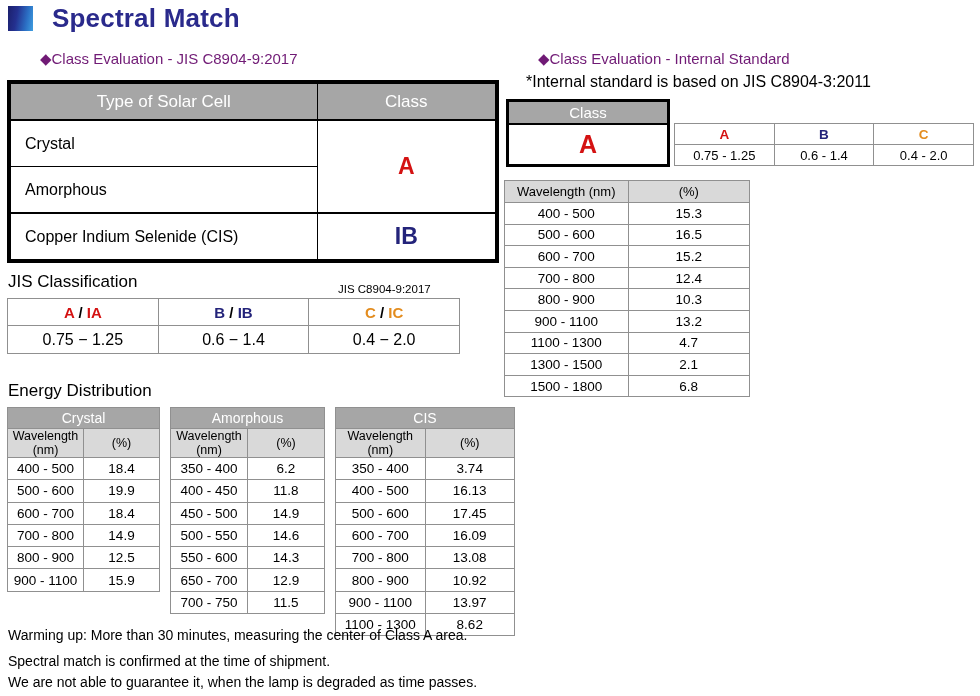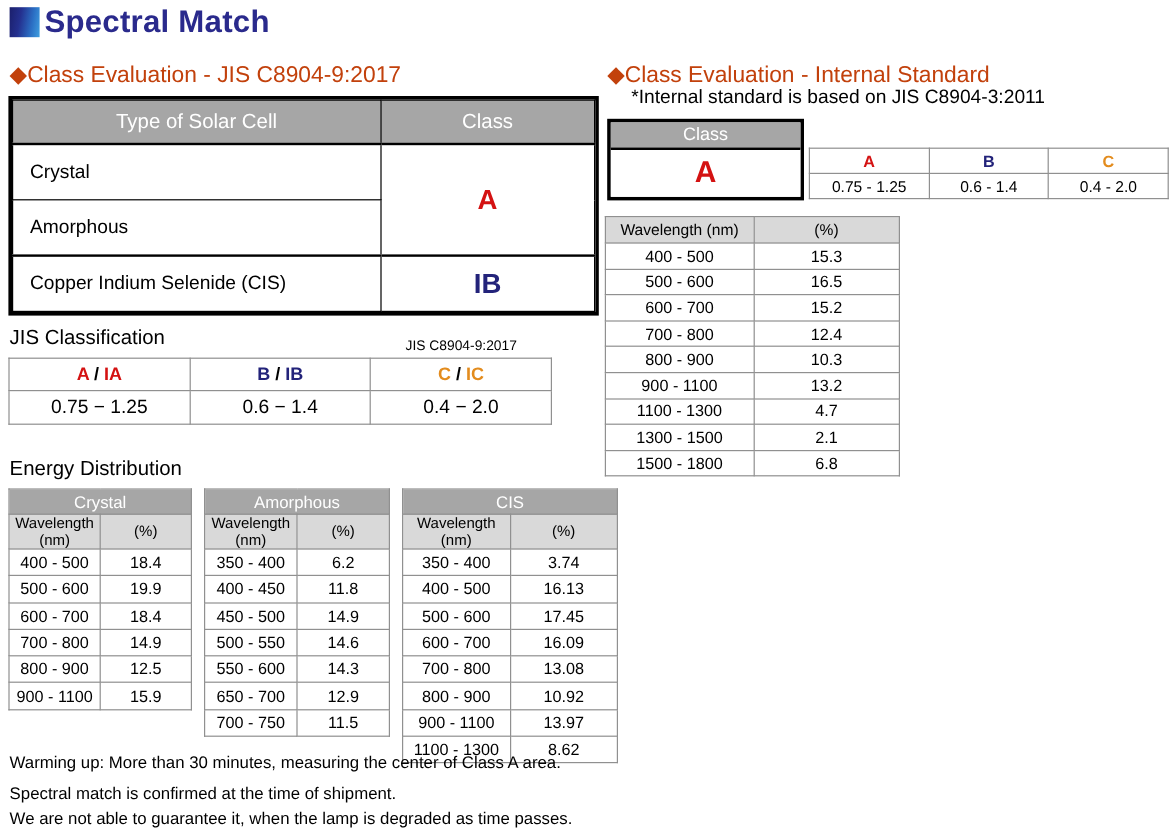--- a/index.html
+++ b/index.html
@@ -15,39 +15,40 @@
     color: #000000;
     overflow: hidden;
   }
   .abs { position: absolute; }
 
   
   #title-bar {
     left: 8px; top: 4px;
     display: flex;
     align-items: center;
-    gap: 4px;
+    gap: 19px;
   }
   #title-logo {
     width: 25px; height: 25px;
     background: linear-gradient(100deg, #1b1f6b 0%, #24308f 35%, #2b6fc4 72%, #3f9fe0 100%);
   }
   #title-text {
     font-size: 26px;
     font-weight: bold;
     color: #2a2a8c;
     letter-spacing: 0.2px;
     line-height: 28px;
   }
 
   
   .section-head {
-    font-size: 19px;
-    color: #c2410c;
+    font-size: 15px;
+    color: #701a75;
     white-space: nowrap;
+    margin-left: 32px;
   }
 
   .sub-head {
     font-size: 17px;
     white-space: nowrap;
   }
   .note-small {
     font-size: 16px;
     white-space: nowrap;
   }

